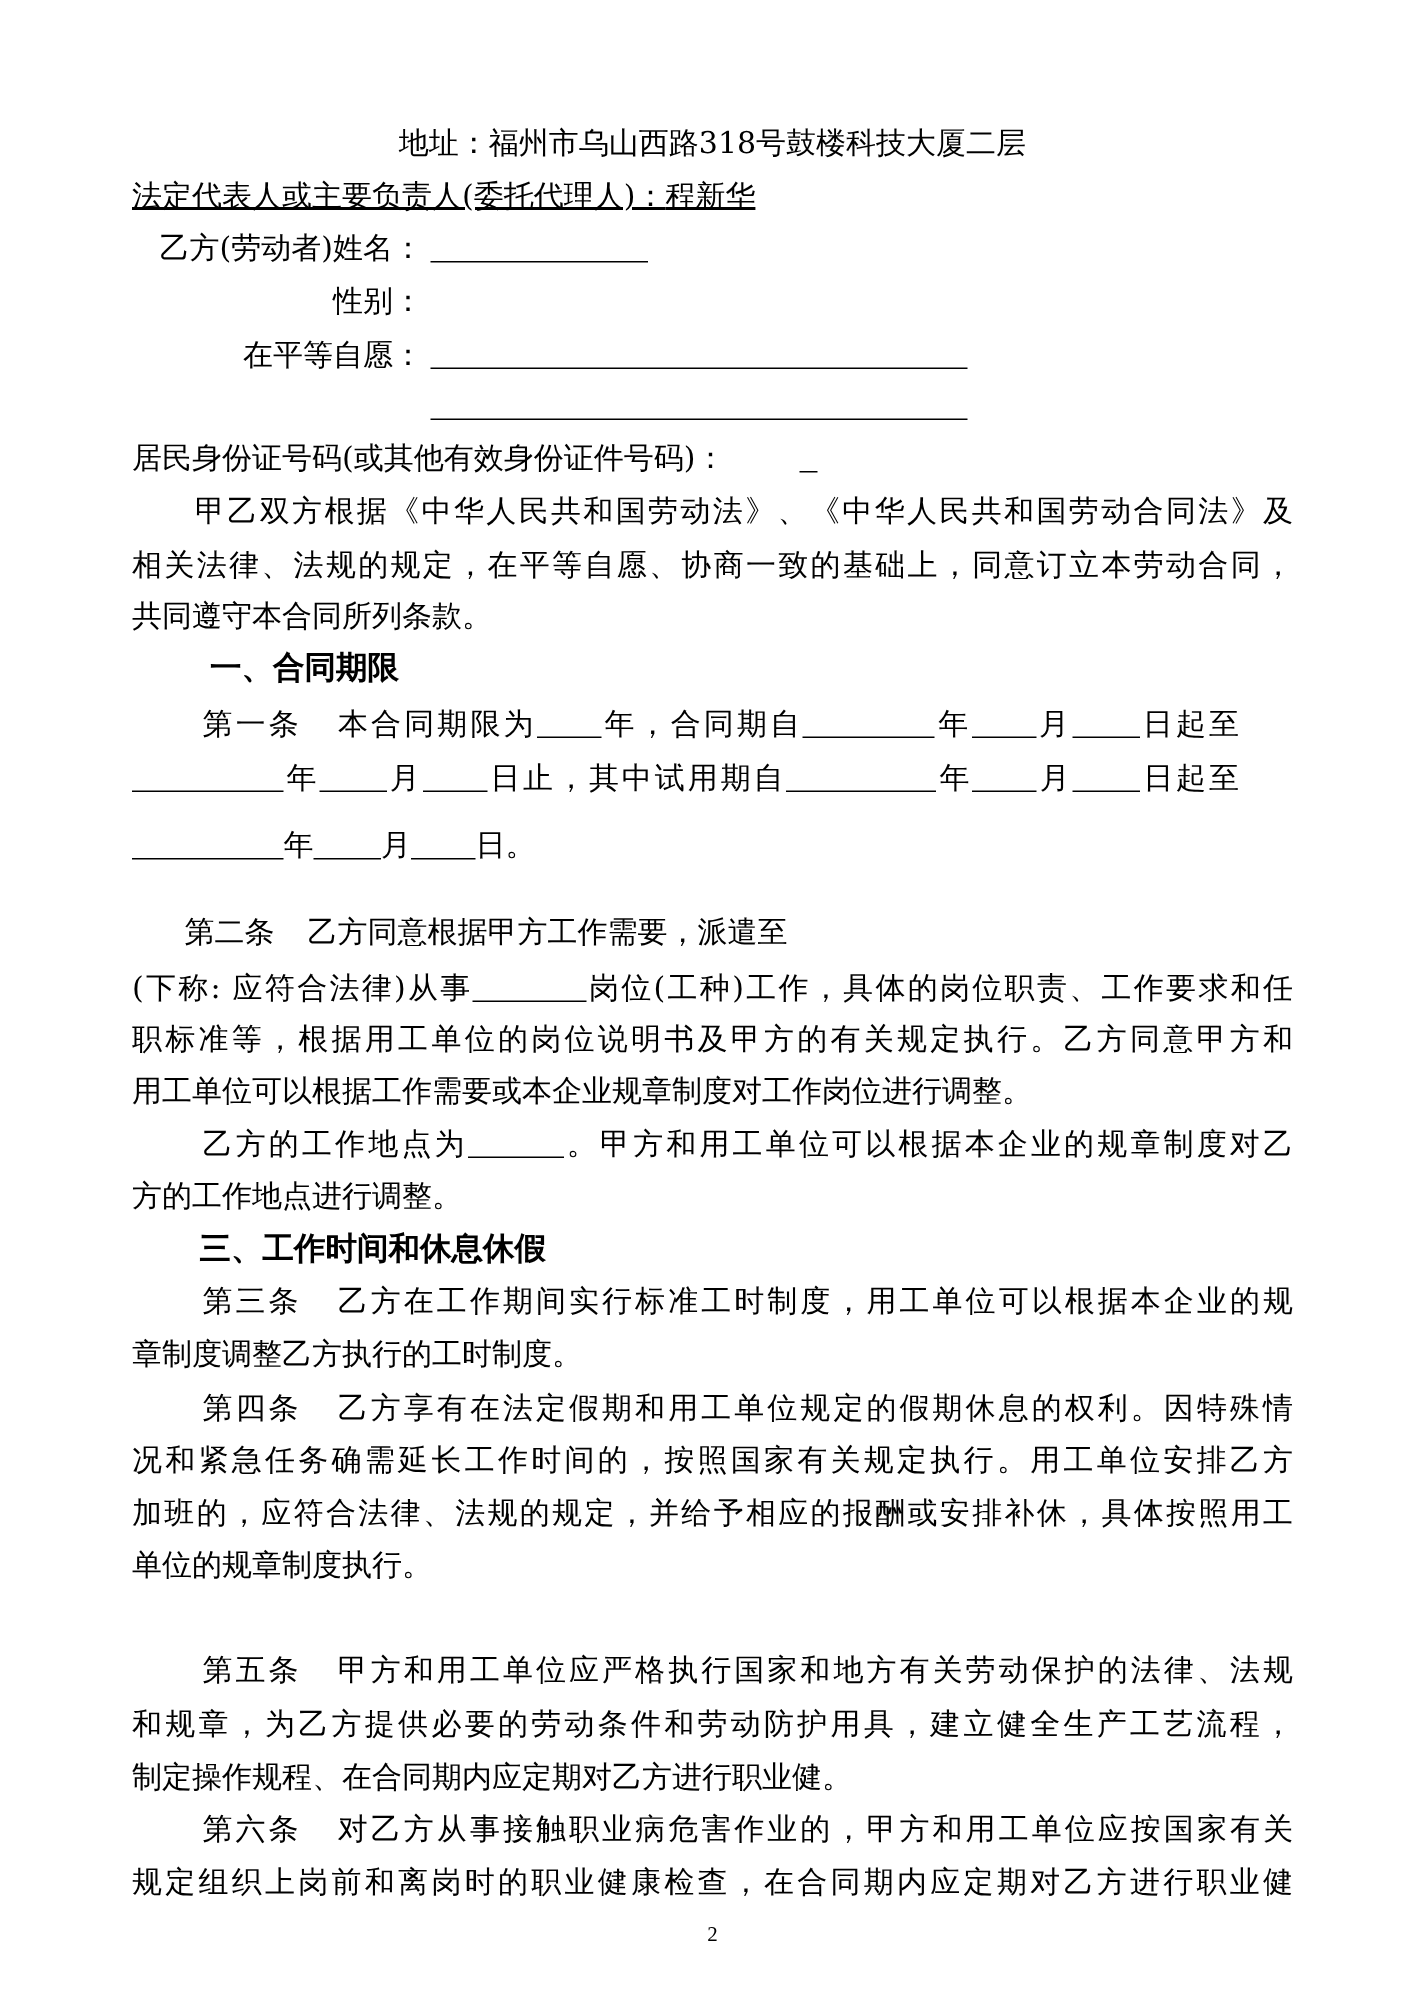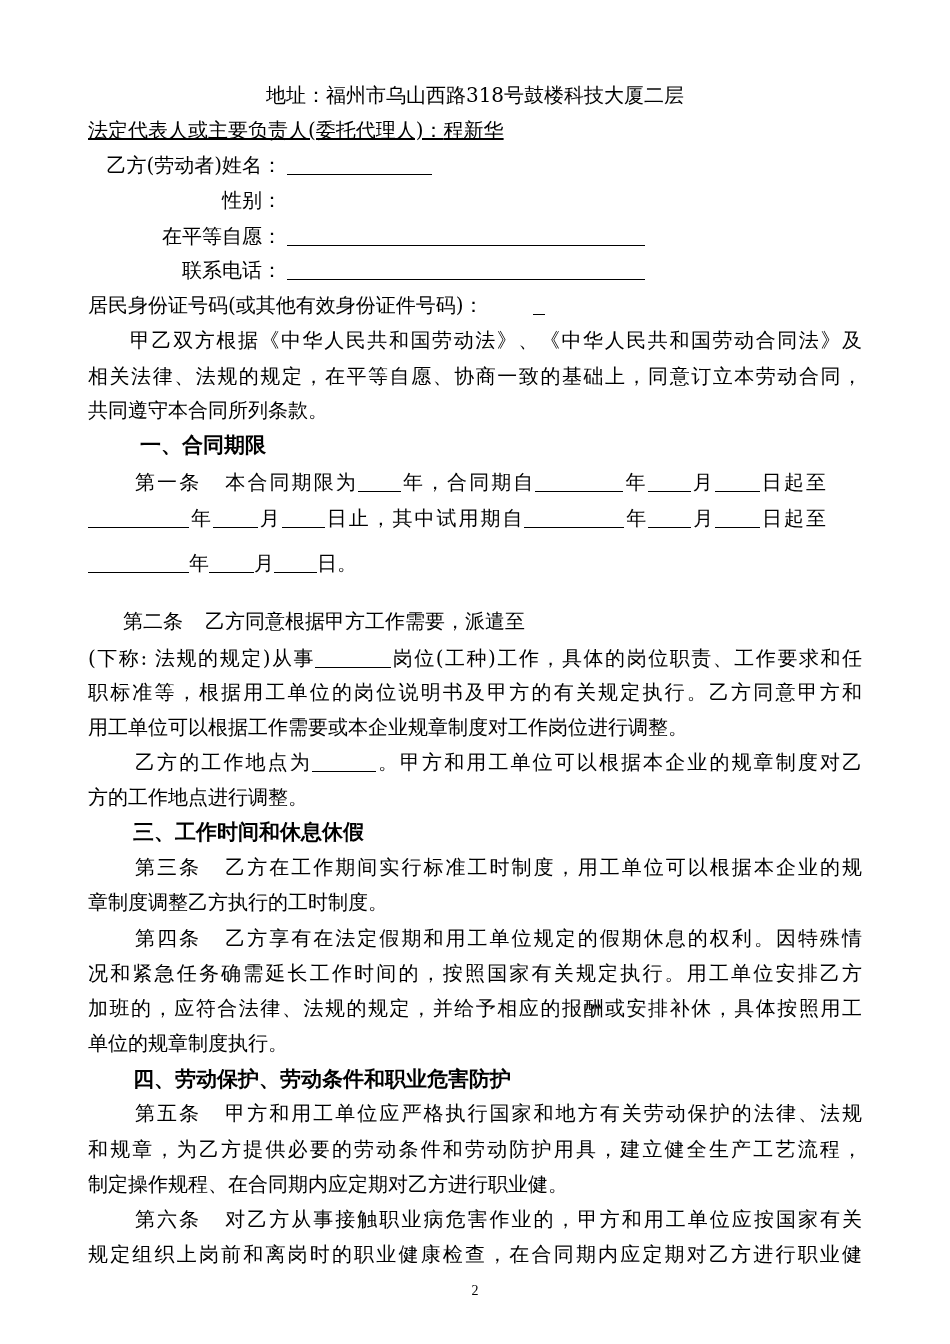--- a/index.html
+++ b/index.html
@@ -69,21 +69,20 @@
   </div>
   <div class="row" style="top:183px;left:88px;width:560px;">
     <span class="label-box">性别：</span>
     <span style="position:absolute;left:199px;"></span>
   </div>
   <div class="row" style="top:219px;left:88px;width:560px;">
     <span class="label-box">在平等自愿：</span>
     <span class="field-line" style="width:358px;"></span>
   </div>
   <div class="row" style="top:253px;left:88px;width:560px;">
-    <span class="label-box">联系电话：</span>
     <span class="field-line" style="width:358px;"></span>
   </div>
   <div class="row" style="top:288px;left:88px;width:480px;">
     <span>居民身份证号码(或其他有效身份证件号码)：</span>
     <span class="field-line" style="left:445px;width:12px;"></span>
   </div>
 
   <div class="row just" style="top:323px;left:130px;width:732px;">甲乙双方根据《中华人民共和国劳动法》、《中华人民共和国劳动合同法》及</div>
   <div class="row just" style="top:359px;left:88px;width:774px;">相关法律、法规的规定，在平等自愿、协商一致的基础上，同意订立本劳动合同，</div>
   <div class="row" style="top:393px;left:88px;">共同遵守本合同所列条款。</div>
@@ -96,42 +95,41 @@
     <span class="blank" style="width:101px;"></span><span>年</span><span class="blank" style="width:45px;"></span><span>月</span><span class="blank" style="width:43px;"></span><span>日止，其中试用期自</span><span class="blank" style="width:100px;"></span><span>年</span><span class="blank" style="width:43px;"></span><span>月</span><span class="blank" style="width:45px;"></span><span>日起至</span>
   </div>
   <div class="row" style="top:534px;left:88px;margin-top:12px;">
     <span class="blank" style="width:101px;"></span><span>年</span><span class="blank" style="width:45px;"></span><span>月</span><span class="blank" style="width:43px;"></span><span>日。</span>
   </div>
 
   <div class="row" style="top:604px;left:123px;">
     <span>第二条</span><span class="gap"></span><span>乙方同意根据甲方工作需要，派遣至</span>
   </div>
   <div class="row just" style="top:641px;left:88px;width:774px;">
-    <span>(下称: 法规的规定)从事</span><span class="blank" style="width:76px;"></span><span>岗位(工种)工作，具体的岗位职责、工作要求和任</span>
+    <span>(下称: 应符合法律)从事</span><span class="blank" style="width:76px;"></span><span>岗位(工种)工作，具体的岗位职责、工作要求和任</span>
   </div>
   <div class="row just" style="top:675px;left:88px;width:774px;">职标准等，根据用工单位的岗位说明书及甲方的有关规定执行。乙方同意甲方和</div>
   <div class="row" style="top:710px;left:88px;">用工单位可以根据工作需要或本企业规章制度对工作岗位进行调整。</div>
   <div class="row just" style="top:745px;left:135px;width:727px;">
     <span>乙方的工作地点为</span><span class="blank" style="width:64px;"></span><span>。甲方和用工单位可以根据本企业的规章制度对乙</span>
   </div>
   <div class="row" style="top:780px;left:88px;">方的工作地点进行调整。</div>
 
   <div class="row heading" style="top:815px;left:133px;">三、工作时间和休息休假</div>
   <div class="row just" style="top:850px;left:135px;width:727px;">
     <span>第三条</span><span class="gap"></span><span>乙方在工作期间实行标准工时制度，用工单位可以根据本企业的规</span>
   </div>
   <div class="row" style="top:885px;left:88px;">章制度调整乙方执行的工时制度。</div>
   <div class="row just" style="top:921px;left:135px;width:727px;">
     <span>第四条</span><span class="gap"></span><span>乙方享有在法定假期和用工单位规定的假期休息的权利。因特殊情</span>
   </div>
   <div class="row just" style="top:956px;left:88px;width:774px;">况和紧急任务确需延长工作时间的，按照国家有关规定执行。用工单位安排乙方</div>
   <div class="row just" style="top:991px;left:88px;width:774px;">加班的，应符合法律、法规的规定，并给予相应的报酬或安排补休，具体按照用工</div>
   <div class="row" style="top:1026px;left:88px;">单位的规章制度执行。</div>
 
-  <div class="row heading" style="top:1062px;left:133px;">四、劳动保护、劳动条件和职业危害防护</div>
   <div class="row just" style="top:1096px;left:135px;width:727px;">
     <span>第五条</span><span class="gap"></span><span>甲方和用工单位应严格执行国家和地方有关劳动保护的法律、法规</span>
   </div>
   <div class="row just" style="top:1132px;left:88px;width:774px;">和规章，为乙方提供必要的劳动条件和劳动防护用具，建立健全生产工艺流程，</div>
   <div class="row" style="top:1167px;left:88px;">制定操作规程、在合同期内应定期对乙方进行职业健。</div>
   <div class="row just" style="top:1202px;left:135px;width:727px;">
     <span>第六条</span><span class="gap"></span><span>对乙方从事接触职业病危害作业的，甲方和用工单位应按国家有关</span>
   </div>
   <div class="row just" style="top:1237px;left:88px;width:774px;">规定组织上岗前和离岗时的职业健康检查，在合同期内应定期对乙方进行职业健</div>
 

